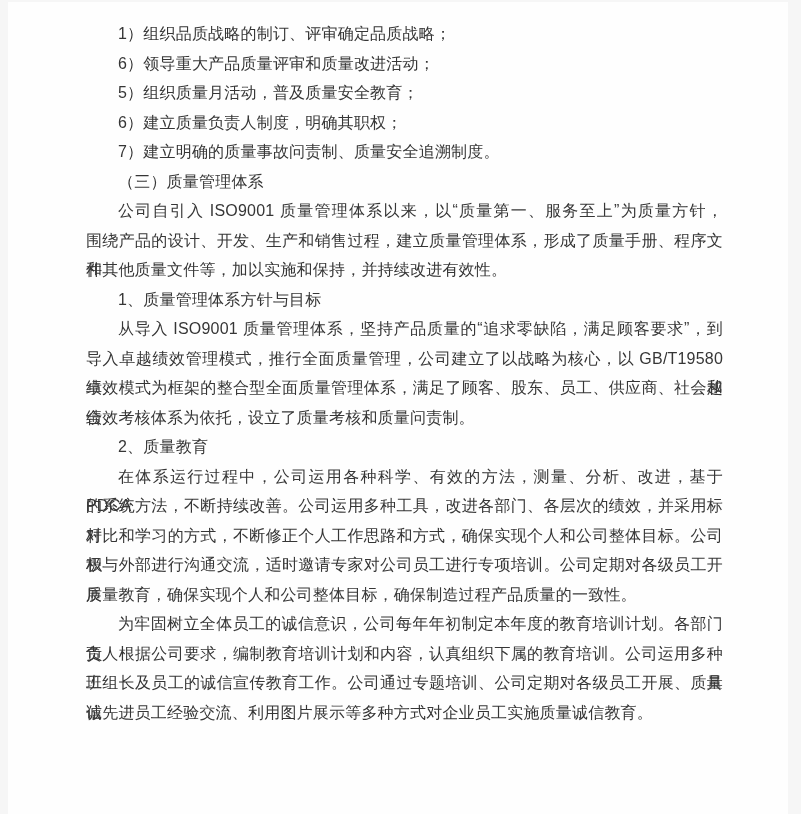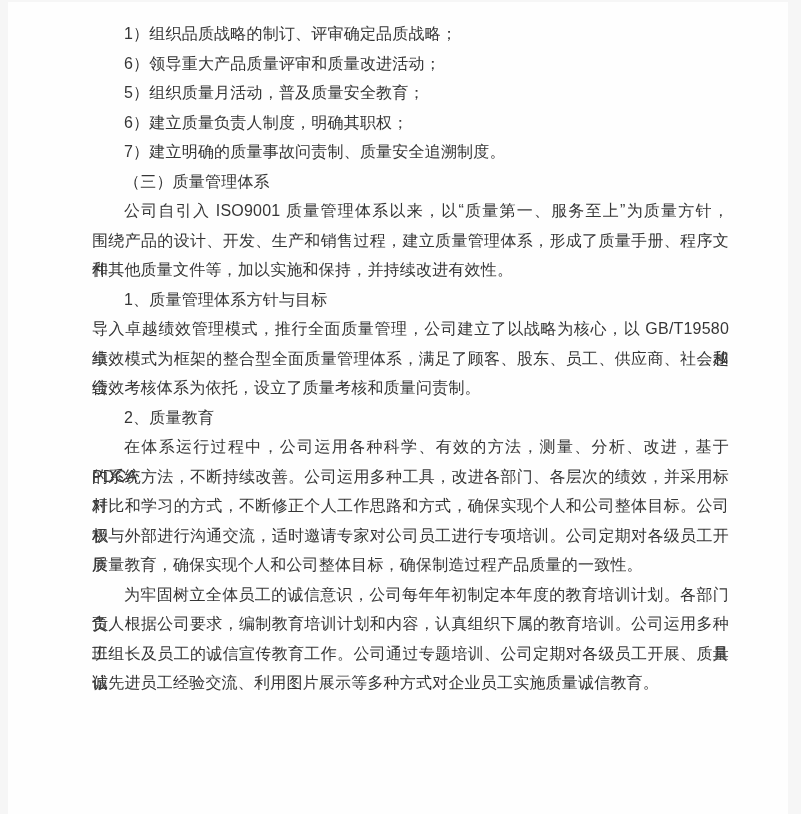--- a/index.html
+++ b/index.html
@@ -14,21 +14,21 @@
   .paper {
     position: absolute;
     left: 8px;
     top: 2px;
     width: 780px;
     height: 812px;
     background: #fefefe;
   }
   .doc-body {
     position: absolute;
-    left: 84px;
+    left: 78px;
     top: 17px;
     width: 637px;
     color: #363636;
     font-size: 16px;
     letter-spacing: 0.2px;
   }
   .ln {
     line-height: 29.5px;
     height: 29.5px;
     text-align: left;
@@ -53,20 +53,21 @@
     <div class="ln ind">7）建立明确的质量事故问责制、质量安全追溯制度。</div>
 
     <div class="ln ind">（三）质量管理体系</div>
 
     <div class="ln ind just">公司自引入 ISO9001 质量管理体系以来，以“质量第一、服务至上”为质量方针，</div>
     <div class="ln just">围绕产品的设计、开发、生产和销售过程，建立质量管理体系，形成了质量手册、程序文件</div>
     <div class="ln">和其他质量文件等，加以实施和保持，并持续改进有效性。</div>
 
     <div class="ln ind">1、质量管理体系方针与目标</div>
 
+    <div class="ln ind just">从导入 ISO9001 质量管理体系，坚持产品质量的“追求零缺陷，满足顾客要求”，到</div>
     <div class="ln just">导入卓越绩效管理模式，推行全面质量管理，公司建立了以战略为核心，以 GB/T19580 卓越</div>
     <div class="ln just">绩效模式为框架的整合型全面质量管理体系，满足了顾客、股东、员工、供应商、社会和合</div>
     <div class="ln">绩效考核体系为依托，设立了质量考核和质量问责制。</div>
 
     <div class="ln ind">2、质量教育</div>
 
     <div class="ln ind just">在体系运行过程中，公司运用各种科学、有效的方法，测量、分析、改进，基于 PDCA</div>
     <div class="ln just">的系统方法，不断持续改善。公司运用多种工具，改进各部门、各层次的绩效，并采用标杆</div>
     <div class="ln just">对比和学习的方式，不断修正个人工作思路和方式，确保实现个人和公司整体目标。公司积</div>
     <div class="ln just">极与外部进行沟通交流，适时邀请专家对公司员工进行专项培训。公司定期对各级员工开展</div>

